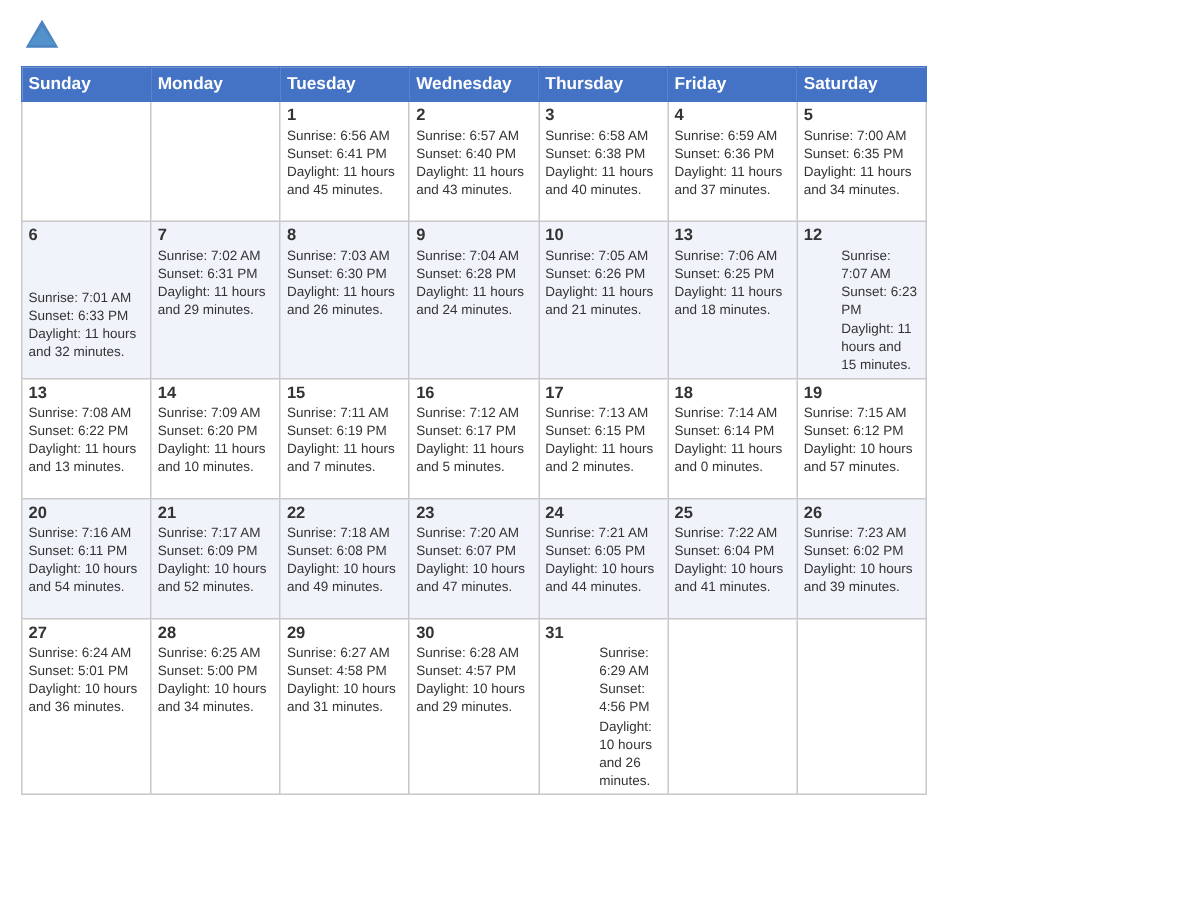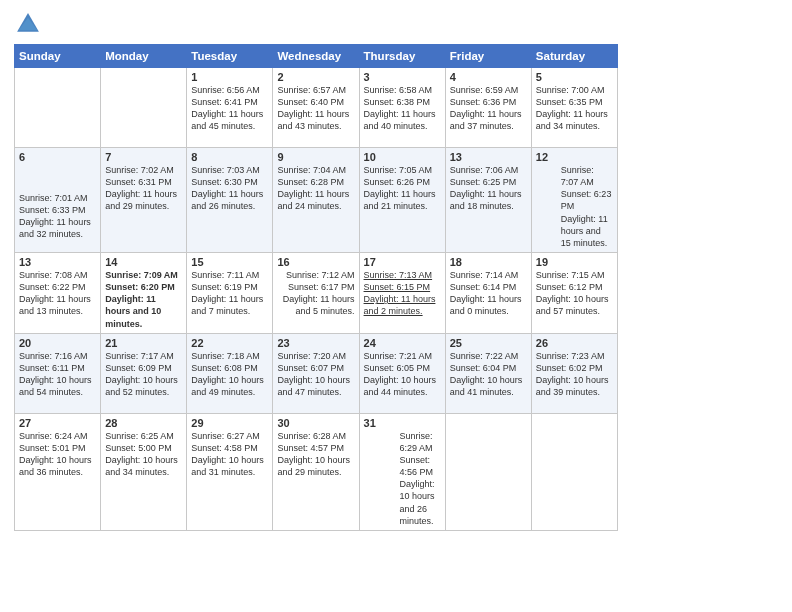--- a/index.html
+++ b/index.html
@@ -210,39 +210,39 @@
         </tr>
         <tr>
           <td>
             <span class="day-number">13</span>
             <div class="day-info" style="white-space: pre-line;">Sunrise: 7:08 AM
 Sunset: 6:22 PM
 Daylight: 11 hours and 13 minutes.</div>
           </td>
           <td>
             <span class="day-number">14</span>
-            <div class="day-info" style="white-space: pre-line; font-weight: bold;">Sunrise: 7:09 AM
+            <div class="day-info" style="white-space: pre-line;">Sunrise: 7:09 AM
 Sunset: 6:20 PM
 Daylight: 11 hours and 10 minutes.</div>
           </td>
           <td>
             <span class="day-number">15</span>
             <div class="day-info" style="white-space: pre-line;">Sunrise: 7:11 AM
 Sunset: 6:19 PM
 Daylight: 11 hours and 7 minutes.</div>
           </td>
           <td>
             <span class="day-number">16</span>
-            <div class="day-info" style="white-space: pre-line; text-align: right;">Sunrise: 7:12 AM
+            <div class="day-info" style="white-space: pre-line;">Sunrise: 7:12 AM
 Sunset: 6:17 PM
 Daylight: 11 hours and 5 minutes.</div>
           </td>
           <td>
             <span class="day-number">17</span>
-            <div class="day-info" style="white-space: pre-line; text-decoration: underline;">Sunrise: 7:13 AM
+            <div class="day-info" style="white-space: pre-line;">Sunrise: 7:13 AM
 Sunset: 6:15 PM
 Daylight: 11 hours and 2 minutes.</div>
           </td>
           <td>
             <span class="day-number">18</span>
             <div class="day-info" style="white-space: pre-line;">Sunrise: 7:14 AM
 Sunset: 6:14 PM
 Daylight: 11 hours and 0 minutes.</div>
           </td>
           <td>

